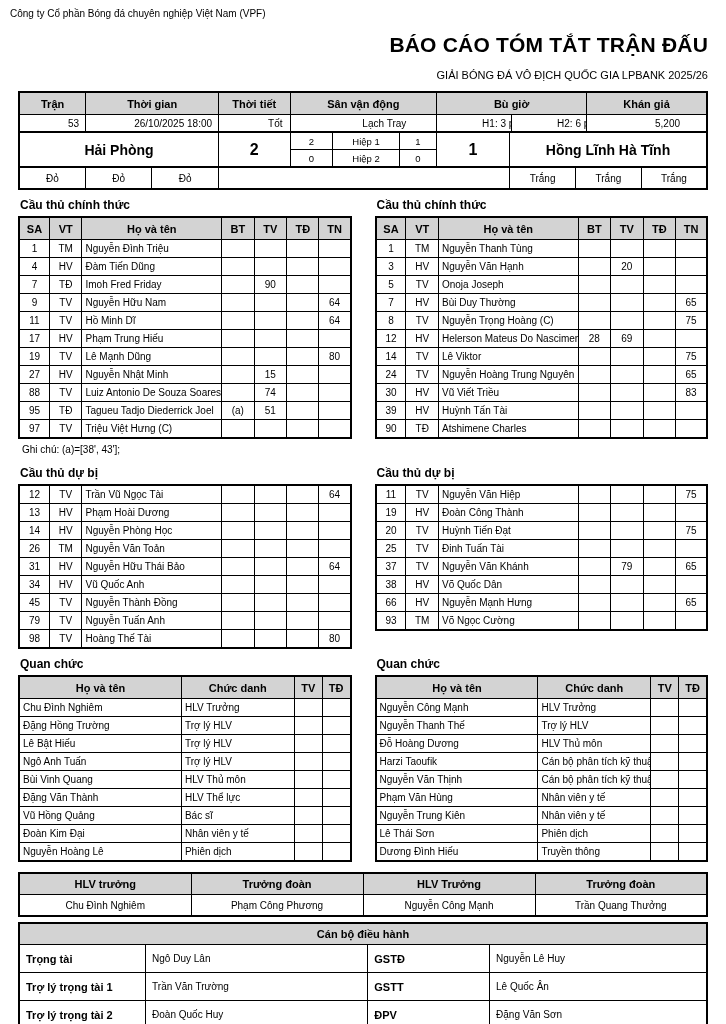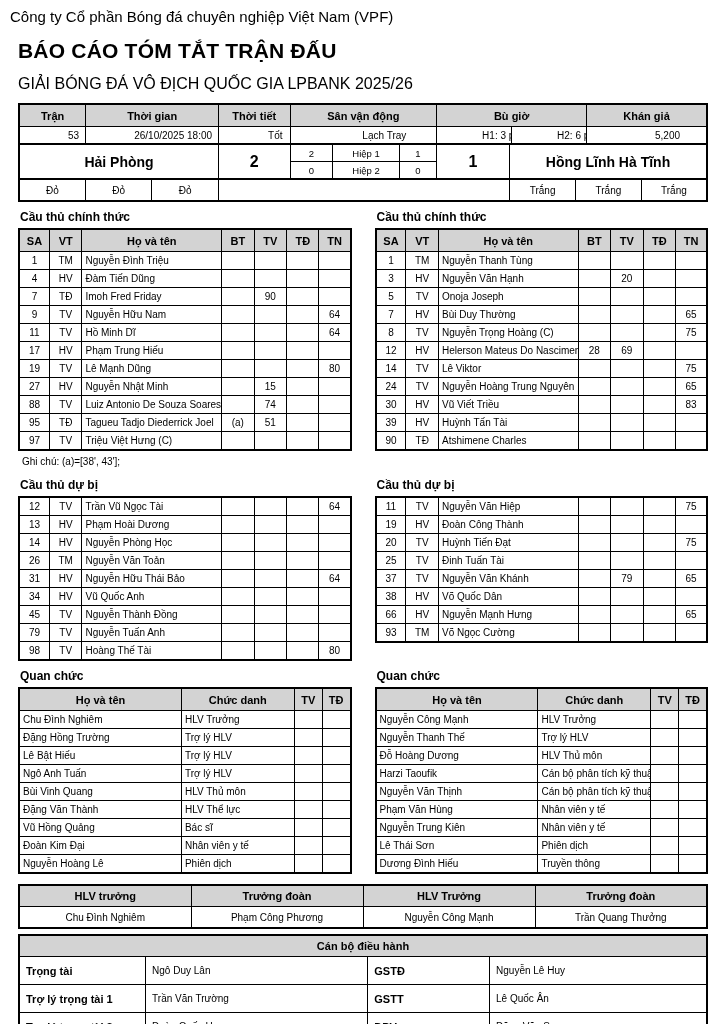--- a/index.html
+++ b/index.html
@@ -3,23 +3,23 @@
 <meta charset="utf-8">
 <style>
   html,body{margin:0;padding:0;background:#fff;}
   body{
     width:726px;height:1024px;
     font-family:"Liberation Sans", sans-serif;
     color:#000;
     -webkit-font-smoothing:antialiased;
   }
   .page{padding:8px 18px 0 18px;box-sizing:border-box;}
-  .company{font-size:15px;margin-left:-8px;}
-  .title{font-size:21px;font-weight:bold;text-align:left;margin:14px 0 0 0;letter-spacing:.2px;}
-  .subtitle{font-size:16px;text-align:left;margin:12px 0 10px 0;}
+  .company{font-size:10px;margin-left:-8px;}
+  .title{font-size:21px;font-weight:bold;text-align:right;margin:14px 0 0 0;letter-spacing:.2px;}
+  .subtitle{font-size:11px;text-align:right;margin:12px 0 10px 0;}
 
   table{width:100%;border-collapse:collapse;table-layout:fixed;}
   table{border:2px solid #000;}
   td{border:1px solid #000;padding:0 3px;font-size:10px;height:17px;text-align:center;
      overflow:hidden;white-space:nowrap;vertical-align:middle;}
   .stack{margin-top:-2px;}
 
   .hdr td{background:#d3d3d3;font-weight:bold;font-size:11px;height:21px;}
 
   

